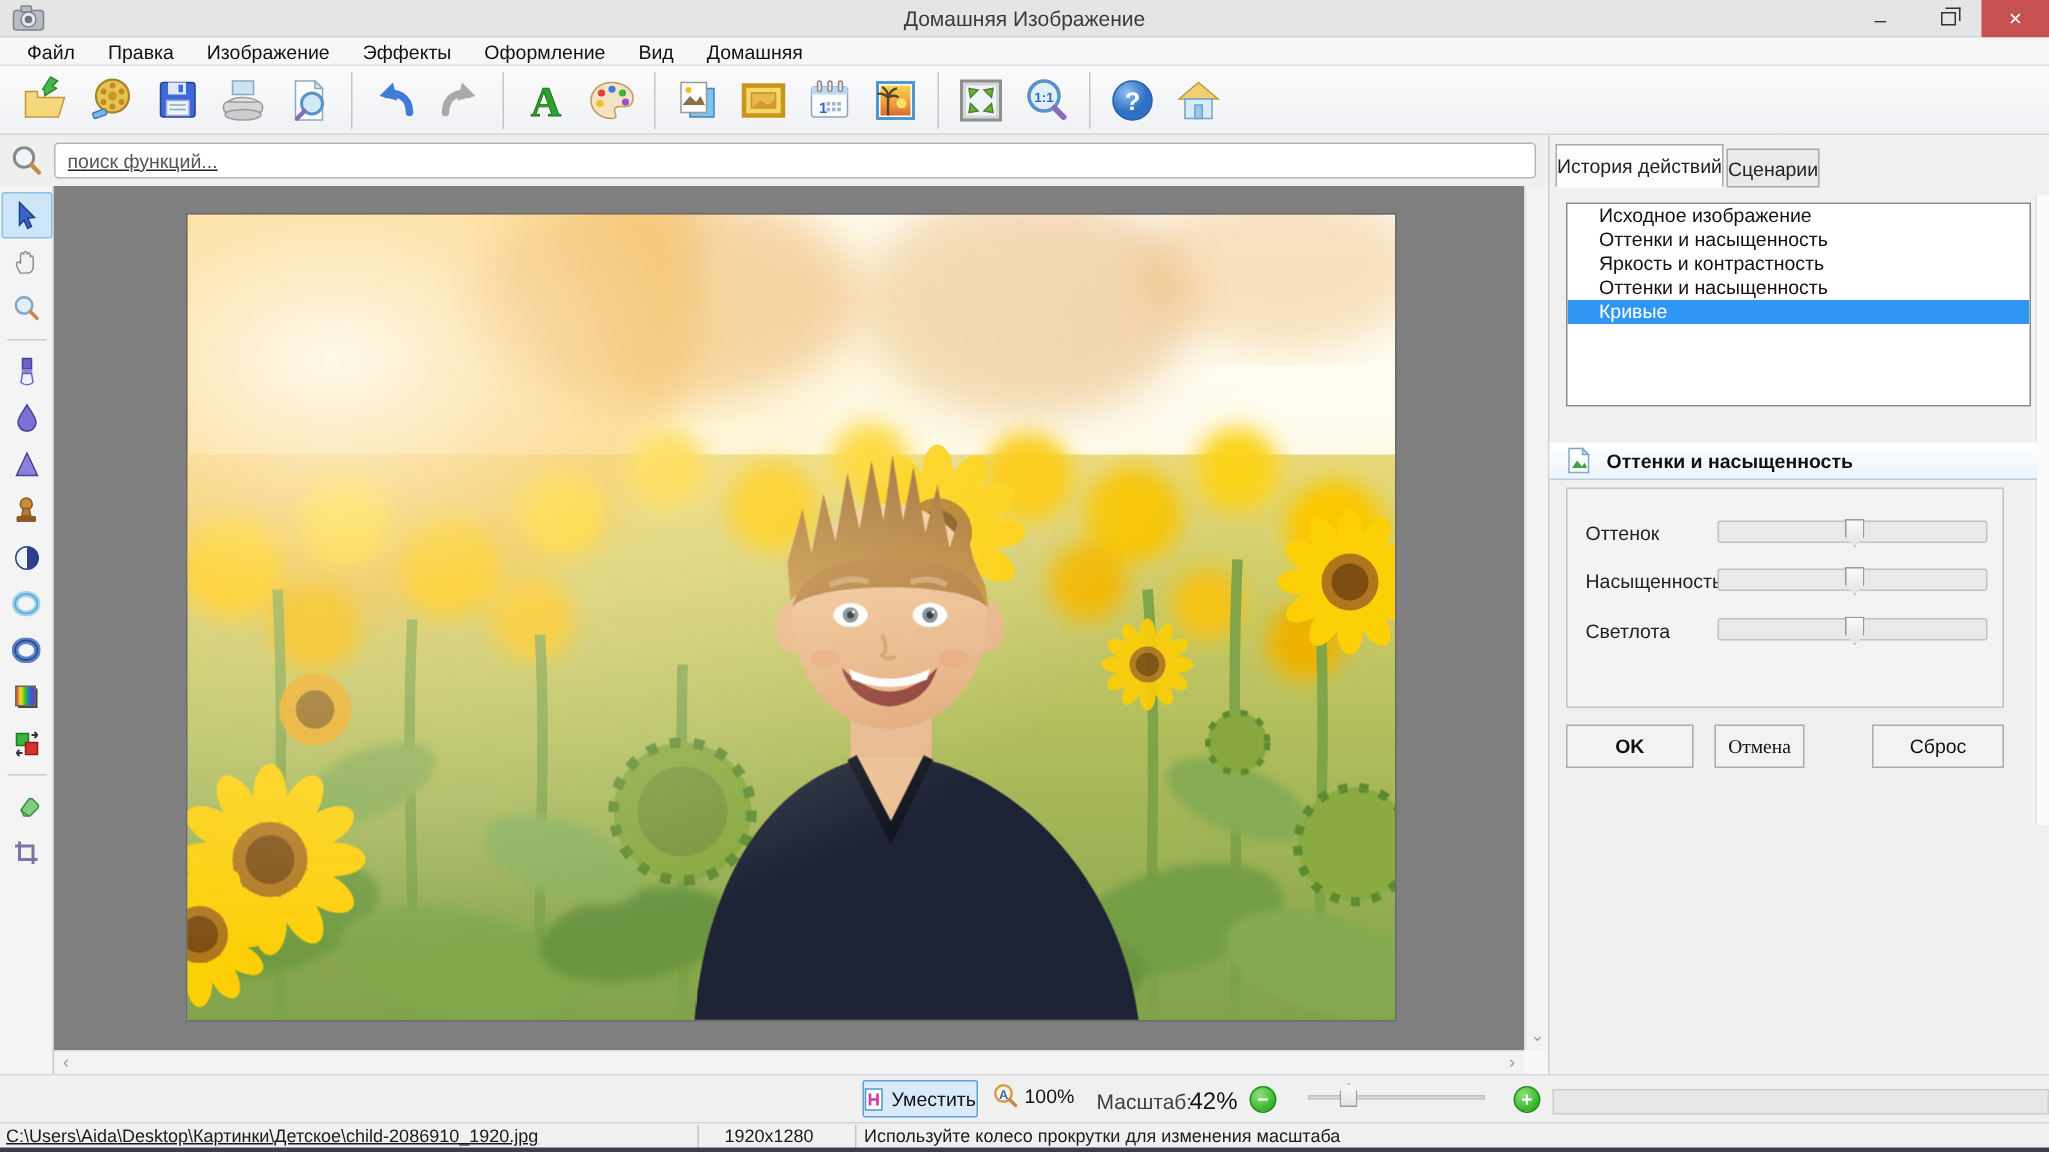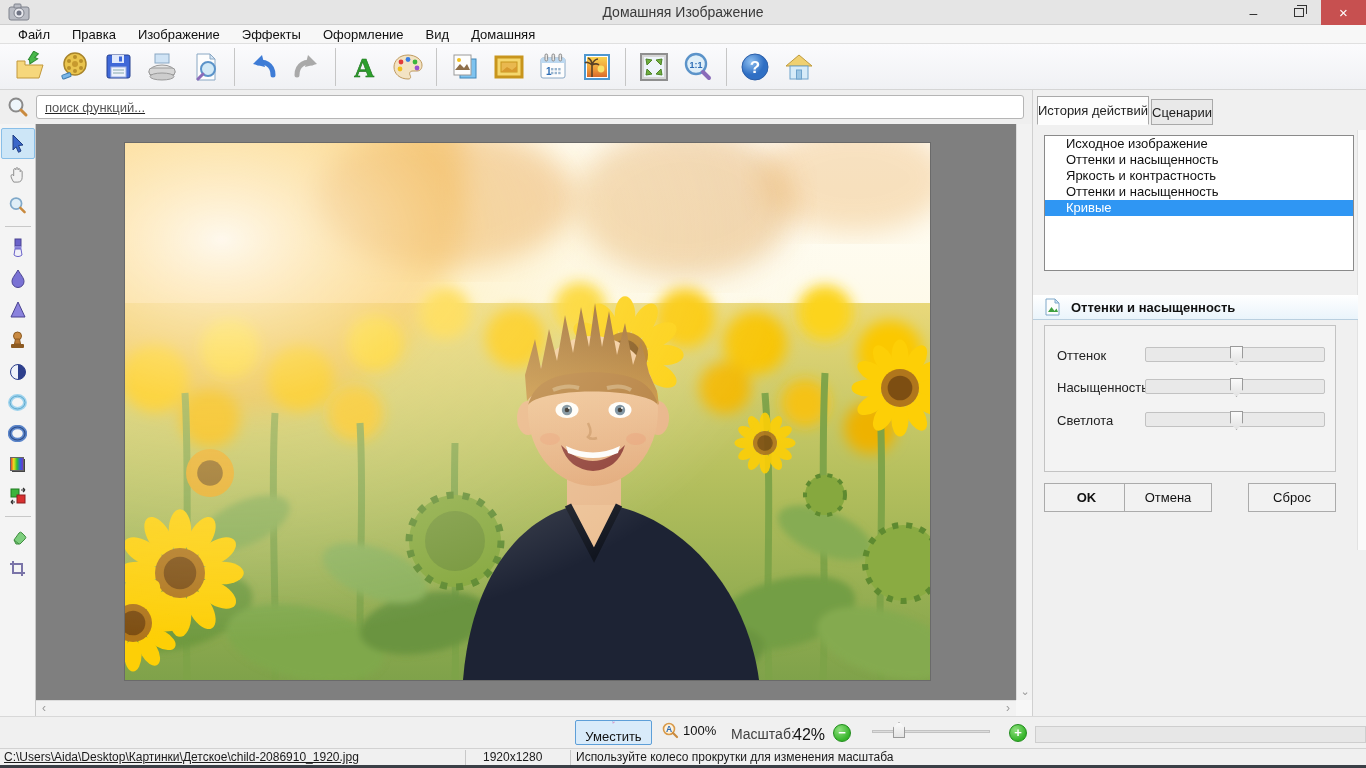--- a/index.html
+++ b/index.html
@@ -63,26 +63,26 @@
   .adjust-header { position:absolute; left:0; top:205px; width:325px; height:25px; background:linear-gradient(#ffffff,#eaf4fb); border-bottom:1px solid #b9cfdf; display:flex; align-items:center; gap:10px; padding-left:10px; }
   .adjust-header .h-title { font-weight:bold; font-size:13px; color:#111; }
   .groupbox { position:absolute; left:11px; top:235px; width:292px; height:147px; border:1px solid #c3c3c3; background:#f3f3f3; }
   .slider-row { position:absolute; left:0; width:100%; height:20px; }
   .slider-row .s-label { position:absolute; left:12px; top:2px; font-size:13px; color:#222; }
   .s-track { position:absolute; left:100px; top:1px; width:180px; height:15px; background:#e9e9e9; border:1px solid #c2c2c2; border-radius:2px; }
   .s-thumb { position:absolute; top:-2px; left:84px; width:13px; height:19px; background:linear-gradient(#fafafa,#e2e2e2); border:1px solid #9a9a9a; clip-path:polygon(0 0,100% 0,100% 62%,50% 100%,0 62%); }
   .panel-buttons { position:absolute; left:0; top:393px; width:325px; }
   .pbtn { position:absolute; top:0; height:29px; background:#f2f2f2; border:1px solid #ababab; font-size:13px; font-family:"Liberation Sans",sans-serif; color:#111; display:flex; align-items:center; justify-content:center; }
   .pbtn.ok { left:11px; width:85px; font-weight:bold; }
-  .pbtn.cancel { left:91px; width:88px; }
+  .pbtn.cancel { left:110px; width:60px;font-family:Liberation Serif, serif; }
   .pbtn.reset { left:215px; width:88px; }
 
   
   .bottom-bar { position:absolute; left:0; top:716px; width:1366px; height:32px; background:#f0f0f0; border-top:1px solid #d8d8d8; }
-  .fit-btn { position:absolute; left:575px; top:3px; width:77px; height:25px; background:#d9ebfa; border:1px solid #5e9fd8; border-radius:2px; display:flex; align-items:center; justify-content:center; gap:5px; font-size:13px; color:#111;flex-direction:column; }
+  .fit-btn { position:absolute; left:575px; top:3px; width:77px; height:25px; background:#d9ebfa; border:1px solid #5e9fd8; border-radius:2px; display:flex; align-items:center; justify-content:center; gap:5px; font-size:13px; color:#111; }
   .zoom100 { position:absolute; left:662px; top:5px; display:flex; align-items:center; gap:4px; font-size:13px; color:#111; }
   .scale-label { position:absolute; left:731px; top:9px; font-size:14px; color:#404040; }
   .scale-value { position:absolute; left:793px; top:9px; font-size:16px; color:#111; }
   .round-btn { position:absolute; top:7px; width:18px; height:18px; border-radius:50%; background:radial-gradient(circle at 35% 30%, #8fe07e, #35b42a 70%); border:1px solid #1f8c1a; color:#fff; font-size:13px; font-weight:bold; line-height:15px; text-align:center; }
   .round-btn.minus { left:833px; }
   .round-btn.plus { left:1009px; }
   .zoom-track { position:absolute; left:872px; top:730px; width:118px; height:3px; background:#dcdcdc; border:1px solid #c2c2c2; }
   .zoom-thumb { position:absolute; left:893px; top:722px; width:12px; height:16px; background:linear-gradient(#fafafa,#e4e4e4); border:1px solid #9a9a9a; clip-path:polygon(50% 0,100% 35%,100% 100%,0 100%,0 35%); }
   .progress-strip { position:absolute; left:1035px; top:726px; width:331px; height:17px; background:#e7e7e7; border:1px solid #cecece; }
 

